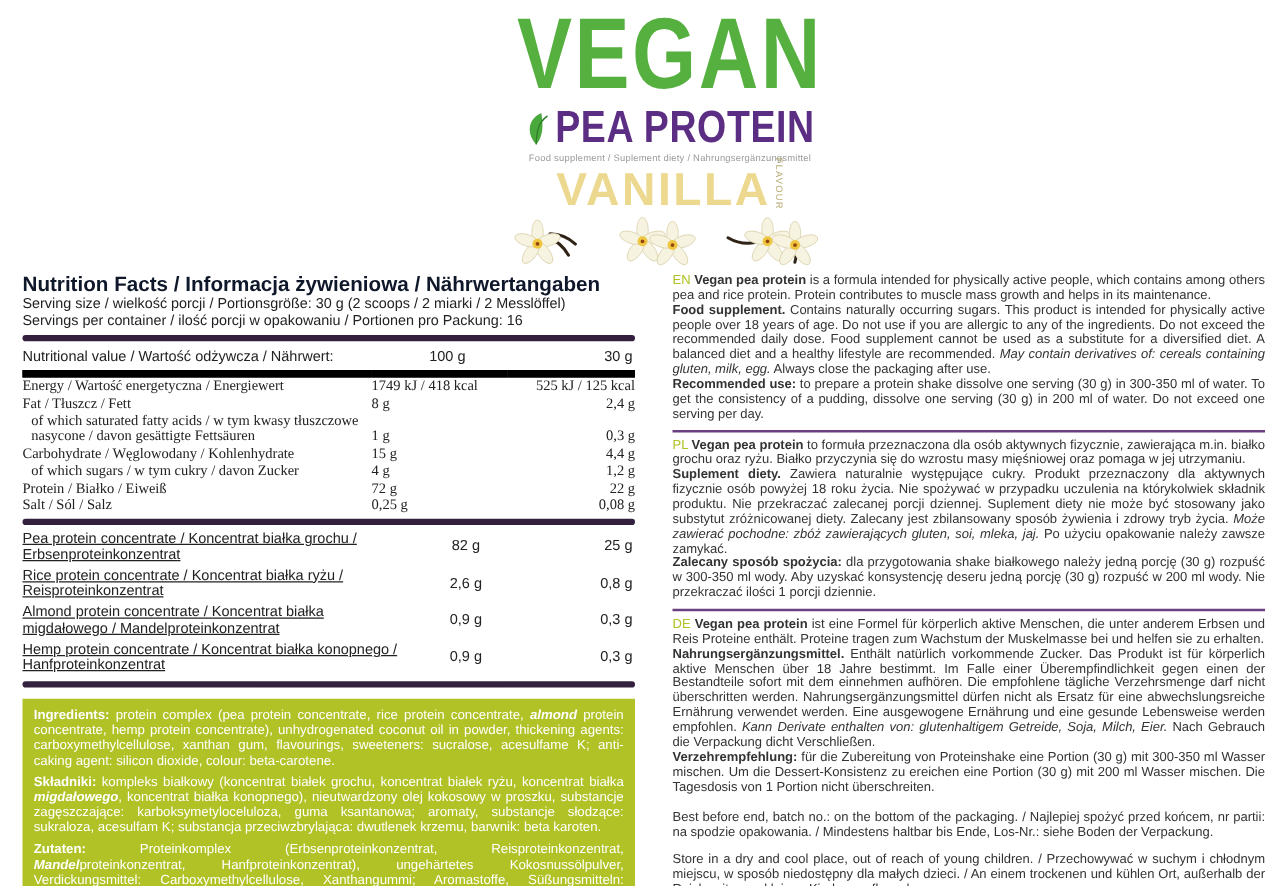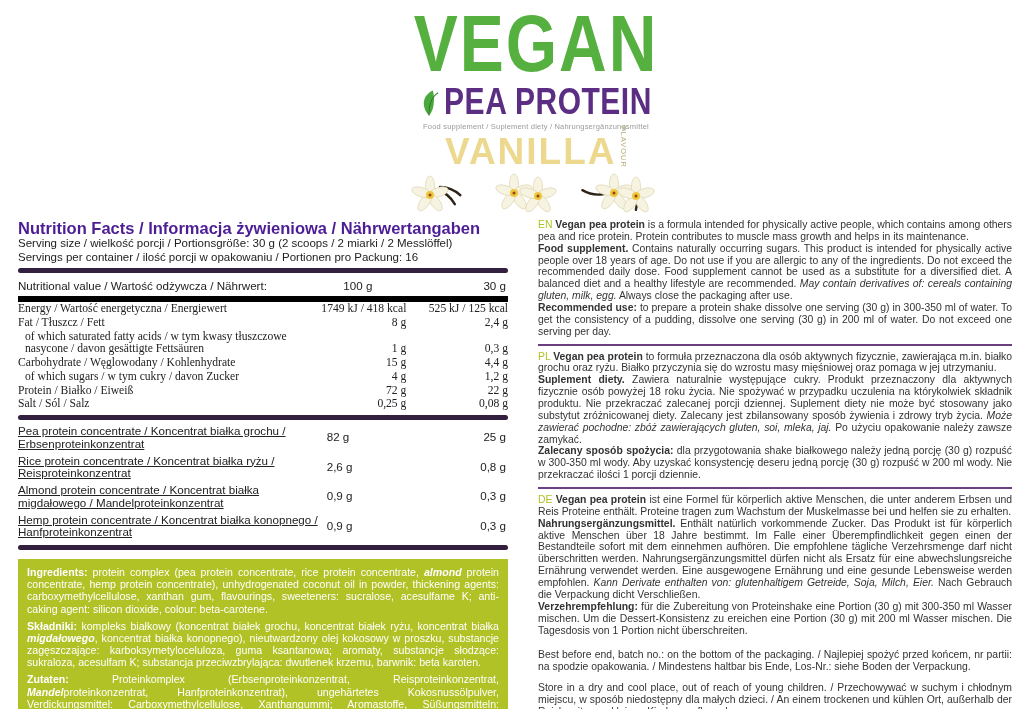--- a/index.html
+++ b/index.html
@@ -22,37 +22,37 @@
   .supp-line{font-size:7.5px;color:#9a9a9a;letter-spacing:0.2px;margin-top:6px;}
   .flavour-row{display:flex;align-items:flex-end;justify-content:center;gap:3px;margin-top:1px;height:38px;}
   .flavour{font-size:37px;font-weight:800;color:#ecd98f;letter-spacing:2px;line-height:1;text-align:right;}
   .flavour-word{
     writing-mode:vertical-rl;font-size:7.5px;color:#b9ad74;letter-spacing:1px;line-height:1;
     padding-bottom:2px;
   }
   .flowers{margin-top:2px;}
   
   .left{position:absolute;left:18px;top:219px;width:490px;}
-  .nf-title{font-size:16.5px;font-weight:bold;margin:0;line-height:1.1;color:#4c1d95;}
+  .nf-title{font-size:16.5px;font-weight:bold;margin:0;line-height:1.1;color:#0f172a;}
   .nf-sub{font-size:11.5px;line-height:1.18;color:#222;}
   .bar{height:5px;background:#33203e;border-radius:3px;margin:4px 0 3px;}
   table.nut{width:100%;border-collapse:collapse;font-size:11.6px;color:#222;line-height:1.1;}
   table.nut td{padding:0;vertical-align:bottom;}
   td.lbl{width:57%;}
   td.lbl.sub{padding-left:7px;}
-  td.v100{text-align:right;padding-right:56px;white-space:nowrap;}
+  td.v100{padding-right:56px;white-space:nowrap;}
   td.v30{text-align:right;padding-right:2px;white-space:nowrap;}
   tr.head-row td{padding:4px 0 3px;border-bottom:6px solid #000000;}
   tr.head-row .c100{text-align:right;padding-right:34px;}
   tr.head-row .c30{text-align:right;padding-right:2px;}
   table.nut tbody td{padding-top:1px;font-family:Liberation Serif, serif;}
   table.conc{width:100%;border-collapse:collapse;font-size:11.6px;color:#222;line-height:1.1;}
   table.conc td{padding:2px 0;vertical-align:middle;}
   table.conc td.lbl{width:63%;text-decoration:underline;}
-  table.conc td.v100{vertical-align:middle;text-align:left;padding-right:26px;white-space:nowrap;}
+  table.conc td.v100{vertical-align:middle;text-align:center;padding-right:26px;white-space:nowrap;}
   table.conc td.v30{vertical-align:middle;text-align:right;padding-right:2px;white-space:nowrap;}
   .ingredients{
     background:#b1c226;color:#ffffff;margin-top:9px;padding:7px 9px 6px;
     font-size:10.6px;line-height:1.15;text-align:justify;
   }
   .ingredients p{margin:0 0 5px;}
   .ingredients p:last-child{margin-bottom:0;}
   .lead{font-weight:bold;}
   .emph{font-weight:bold;font-style:italic;}
   

